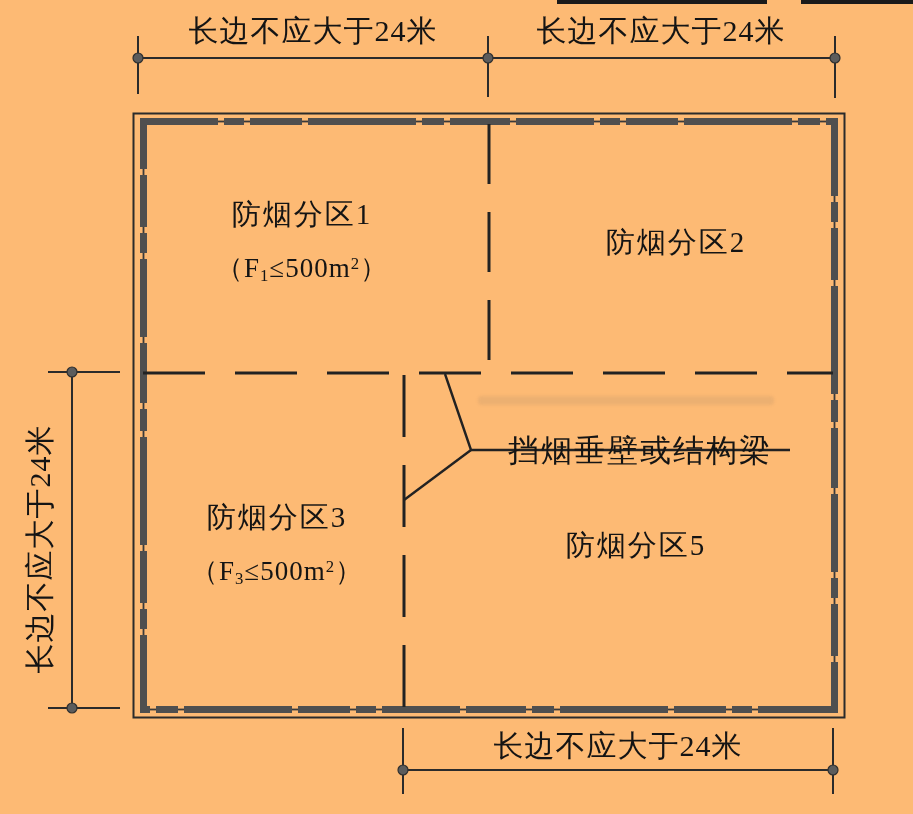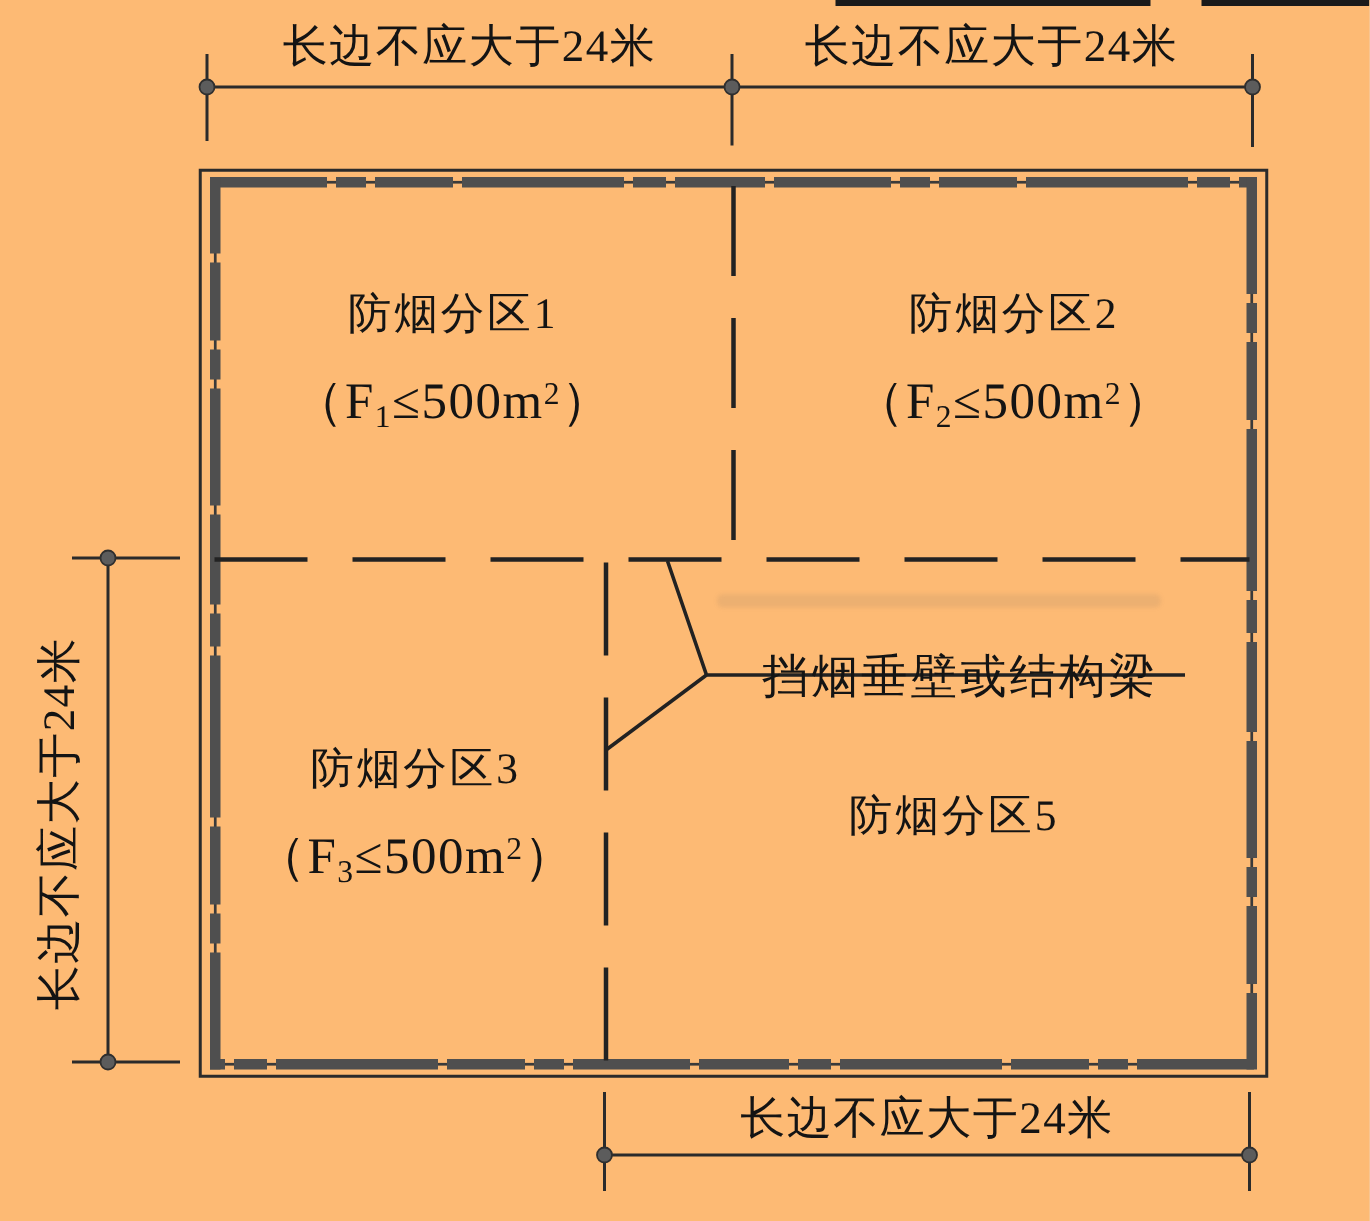--- a/index.html
+++ b/index.html
@@ -15,21 +15,21 @@
     transform:translate(-50%,-50%);
     letter-spacing:1px;
   }
   .dim{font-size:30px;}
   .dim-left{transform:translate(-50%,-50%) rotate(-90deg);}
   .zone{
     position:absolute;transform:translate(-50%,-50%);
     text-align:center;color:#141414;
   }
   .zone-title{font-size:29px;letter-spacing:2px;line-height:1.2;}
-  .zone-area{font-size:34px;letter-spacing:1px;line-height:1.25;margin-top:20px;}
+  .zone-area{font-size:27px;letter-spacing:1px;line-height:1.25;margin-top:20px;}
   .sub{font-size:0.62em;vertical-align:-0.28em;}
   .sup{font-size:0.62em;vertical-align:0.45em;}
   .callout{font-size:31px;letter-spacing:2px;}
   .artifact{
     position:absolute;left:478px;top:396px;width:296px;height:9px;
     background:rgba(90,90,90,0.10);filter:blur(1.5px);border-radius:4px;
   }
 </style>
 </head>
 <body>
@@ -99,21 +99,20 @@
   <div class="txt dim dim-left" style="left:40px;top:549px;">长边不应大于24米</div>
   <div class="txt dim" style="left:618px;top:746px;">长边不应大于24米</div>
 
   <div class="zone" style="left:302px;top:242px;">
     <div class="zone-title">防烟分区1</div>
     <div class="zone-area"><span>（F</span><span class="sub">1</span><span>≤500m</span><span class="sup">2</span><span>）</span></div>
   </div>
 
   <div class="zone" style="left:676px;top:242px;">
     <div class="zone-title">防烟分区2</div>
-    <div class="zone-area"><span>（F</span><span class="sub">2</span><span>≤500m</span><span class="sup">2</span><span>）</span></div>
   </div>
 
   <div class="zone" style="left:277px;top:545px;">
     <div class="zone-title">防烟分区3</div>
     <div class="zone-area"><span>（F</span><span class="sub">3</span><span>≤500m</span><span class="sup">2</span><span>）</span></div>
   </div>
 
   <div class="zone" style="left:636px;top:545px;text-align:center;">
     <div class="zone-title">防烟分区5</div>
   </div>

